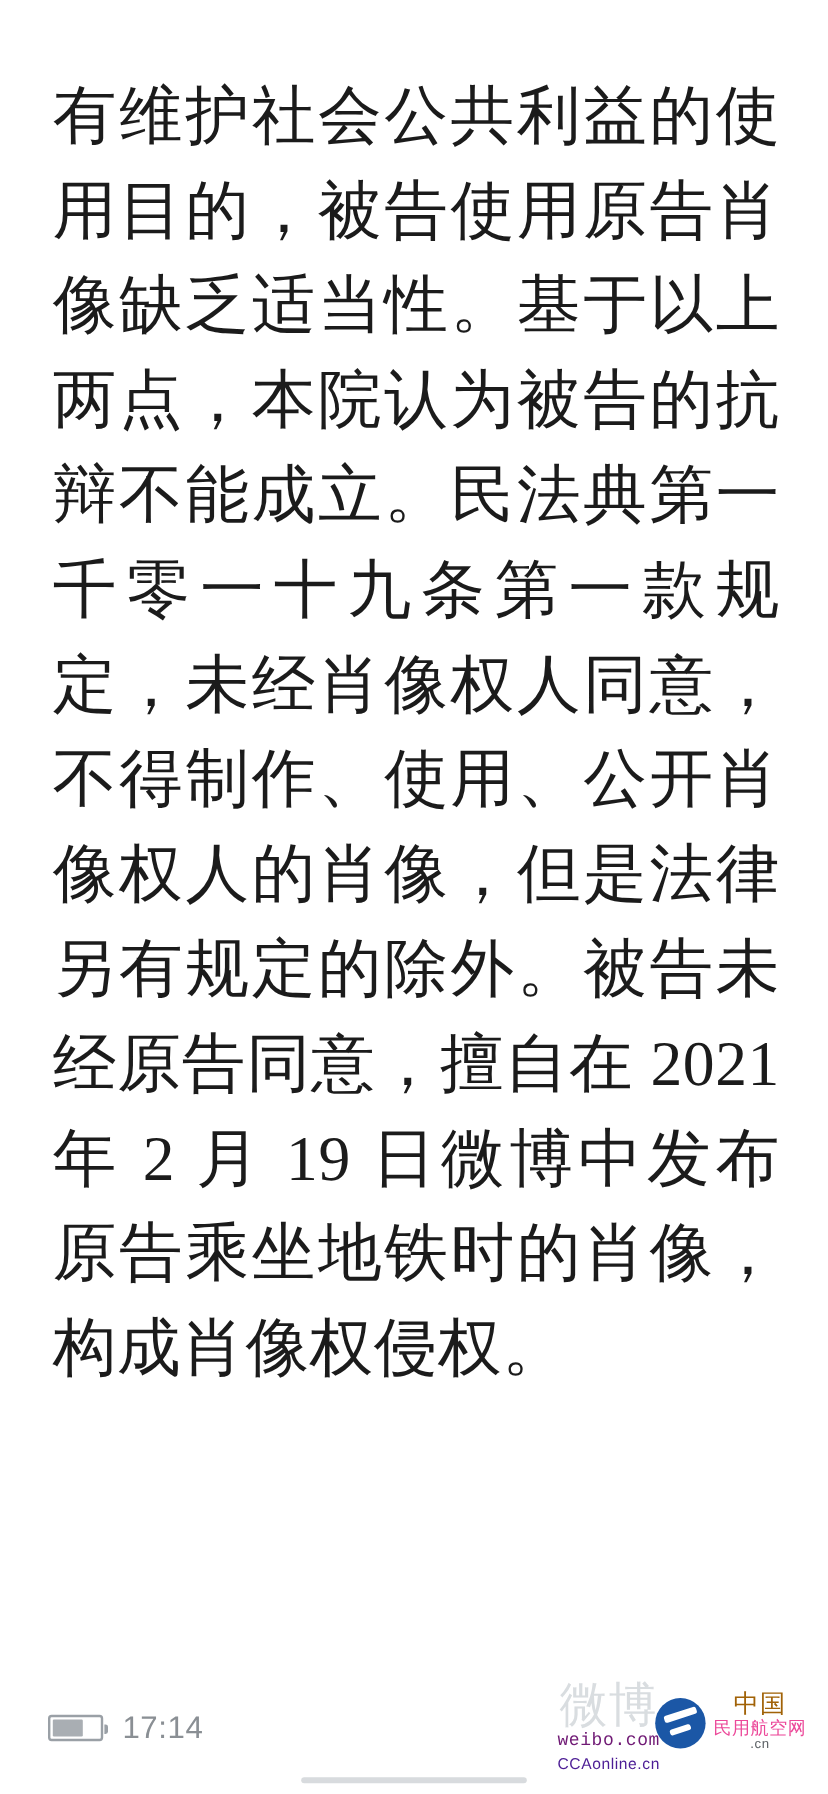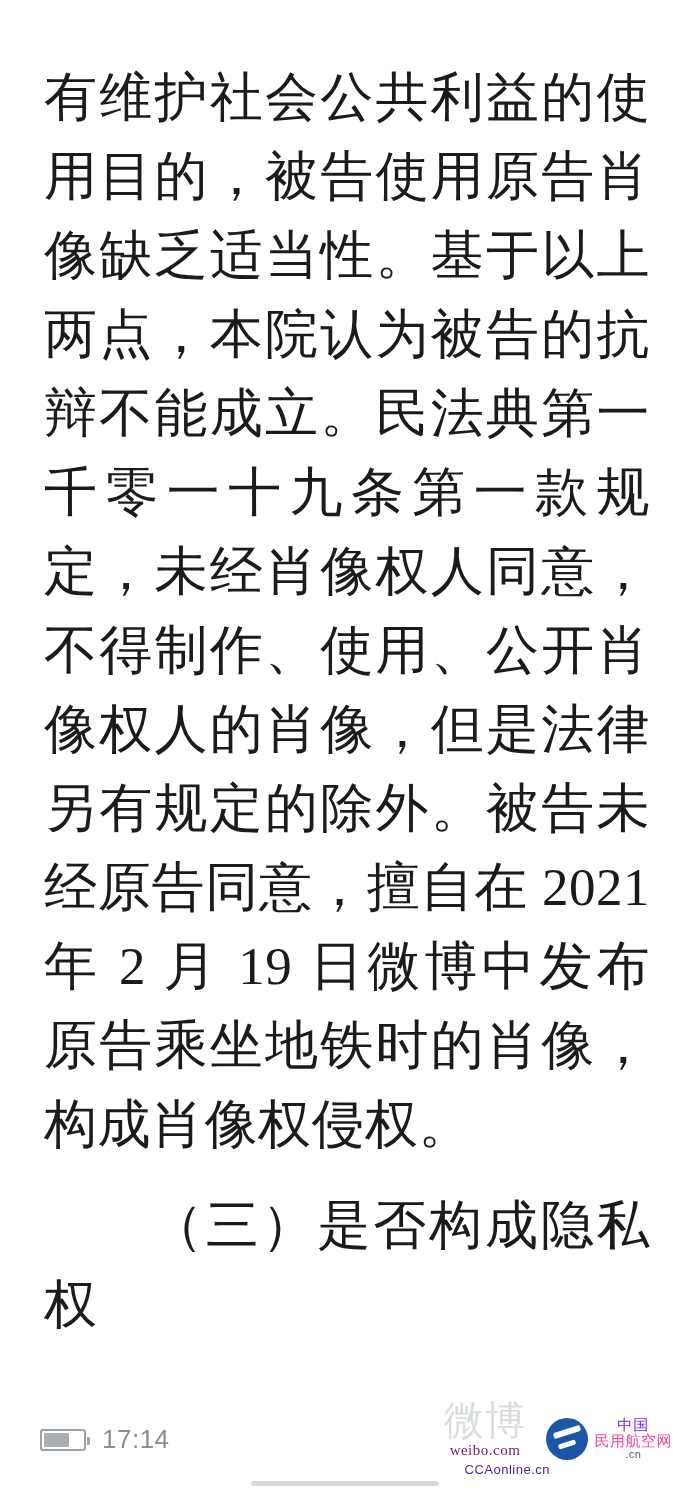--- a/index.html
+++ b/index.html
@@ -93,23 +93,23 @@
     left: 102px;
     bottom: 40px;
     font-family: "Liberation Sans", sans-serif;
     font-size: 26px;
     color: #8a8f94;
     letter-spacing: 0.5px;
   }
 
   .wm-weibo {
     position: absolute;
-    right: 164px;
+    right: 140px;
     bottom: 36px;
-    font-family: Liberation Serif, serif;
+    font-family: Liberation Mono, monospace;
     font-size: 40px;
     color: #d9dde0;
     letter-spacing: 1px;
     user-select: none;
   }
   .wm-weibo .sub {
     display: block;
     font-size: 15px;
     color: #701a75;
     letter-spacing: 0.5px;
@@ -154,22 +154,22 @@
     transform: rotate(-18deg);
     border-radius: 2px;
   }
   .logo .txt {
     display: flex;
     flex-direction: column;
     line-height: 1.08;
     font-family: "Liberation Sans", sans-serif;
   }
   .logo .txt .l1 {
-    font-size: 15px;
-    color: #6d28d9;
+    font-size: 21px;
+    color: #a16207;
     letter-spacing: 1px;
   }
   .logo .txt .l2 {
     font-size: 15px;
     color: #ec4899;
     letter-spacing: 0.5px;
   }
   .logo .txt .l3 {
     font-size: 11px;
     color: #5a5f63;
@@ -197,21 +197,20 @@
     background: #d8dbde;
   }
 </style>
 </head>
 <body>
 
 <div id="page">
 
   <div class="doc-body">
     <p class="para">有维护社会公共利益的使用目的，被告使用原告肖像缺乏适当性。基于以上两点，本院认为被告的抗辩不能成立。民法典第一千零一十九条第一款规定，未经肖像权人同意，不得制作、使用、公开肖像权人的肖像，但是法律另有规定的除外。被告未经原告同意，擅自在 2021 年 2 月 19 日微博中发布原告乘坐地铁时的肖像，构成肖像权侵权。</p>
-    <p class="para indented">（三）是否构成隐私权</p>
   </div>
 
   <div class="bottom-bar">
 
     <div class="battery">
       <div class="fill"></div>
     </div>
 
     <div class="clock">17:14</div>
 

